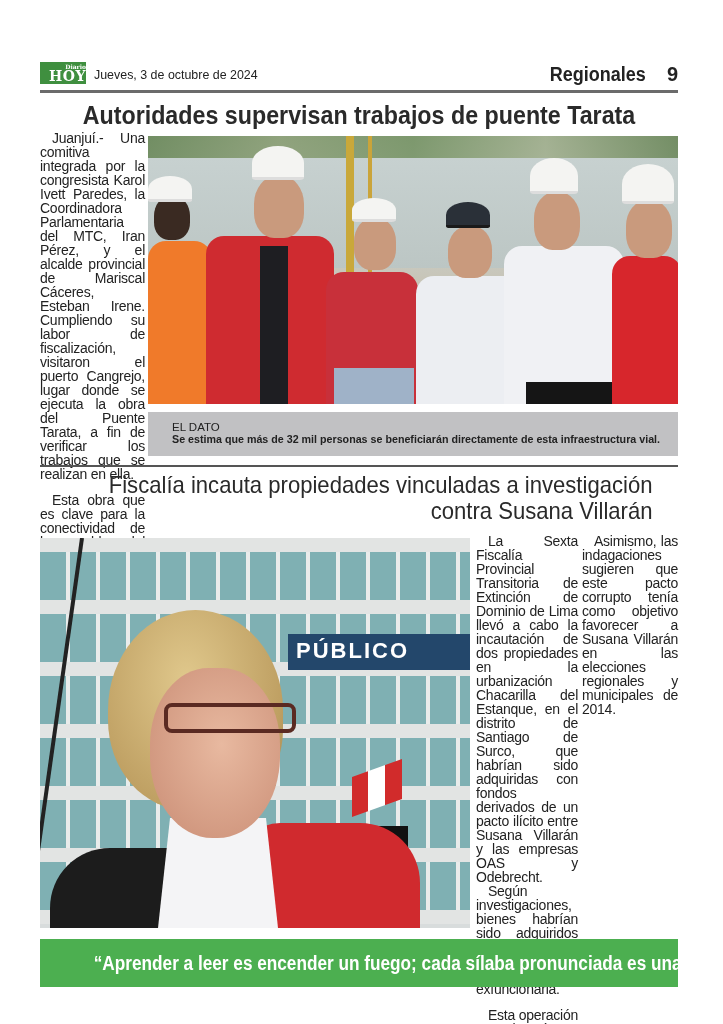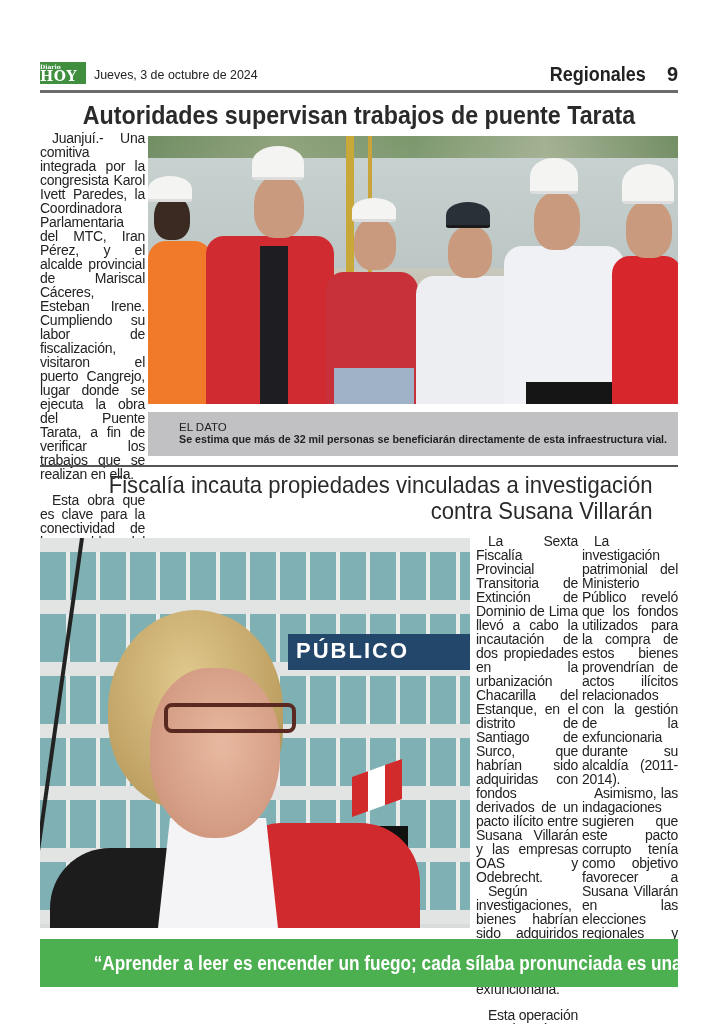--- a/index.html
+++ b/index.html
@@ -1,21 +1,21 @@
 <!DOCTYPE html>
 <html><head>
 <meta charset="utf-8">
 <style>
   * { margin: 0; padding: 0; box-sizing: border-box; }
   html, body { width: 723px; height: 1024px; background: #ffffff; overflow: hidden; }
   body { position: relative; font-family: "Liberation Sans", sans-serif; color: #1a1a1a; }
 
   
   .masthead { position: absolute; left: 40px; top: 62px; width: 638px; height: 26px; }
-  .logo { position: absolute; left: 0; top: 0; width: 46px; height: 22px; background: #3f8f3f; color: #fff; text-align: left; }
+  .logo { position: absolute; left: 0; top: 0; width: 46px; height: 22px; background: #3f8f3f; color: #fff; text-align: right; }
   .logo .small { display: block; font-family: "DejaVu Serif", serif; font-size: 6px; font-weight: bold; line-height: 7px; padding-top: 1px; }
   .logo .big { display: block; font-family: "DejaVu Serif", serif; font-size: 14px; font-weight: bold; line-height: 13px; letter-spacing: 0.5px; }
   .date { position: absolute; left: 54px; top: 5px; font-size: 13.5px; color: #222; transform: scaleX(0.92); transform-origin: left; white-space: nowrap; }
   .section { position: absolute; right: 32px; top: 1px; font-size: 20px; font-weight: bold; color: #222; transform: scaleX(0.9); transform-origin: right; }
   .pagenum { position: absolute; right: 0; top: 1px; font-size: 20px; font-weight: bold; color: #222; }
   .rule-top { position: absolute; left: 40px; top: 90px; width: 638px; height: 3px; background: #6b6b6b; }
 
   .headline1 { position: absolute; left: 40px; top: 101px; width: 638px; text-align: center; font-size: 25px; font-weight: bold; color: #2a2a2a; transform: scaleX(0.93); transform-origin: center; white-space: nowrap; }
 
   
@@ -26,21 +26,21 @@
 
   
   .photo1 { position: absolute; left: 148px; top: 136px; width: 530px; height: 268px; overflow: hidden;
     background: linear-gradient(180deg, #8aa38a 0%, #b9c5c0 18%, #c9d0ce 35%, #c7c1b0 60%, #b8a98a 100%); }
   .photo1 .trees { position:absolute; left:0; top:0; width:100%; height:22px; background: linear-gradient(90deg,#6d8a5c,#90a27a,#7a9668,#a7b393,#6f8a5e); opacity:.85; }
   .photo1 .water { position:absolute; left:0; top:22px; width:100%; height:110px; background: linear-gradient(180deg,#c7d1d0,#bcc6c4); }
   .head { position:absolute; border-radius: 45% 45% 40% 40%; background:#c99a7d; }
   .helmet { position:absolute; background:#f4f4f2; border-radius: 50% 50% 8% 8%; border-bottom: 3px solid #ddd; }
   .body { position:absolute; border-radius: 18px 18px 0 0; }
 
-  .dato { position: absolute; left: 148px; top: 412px; width: 530px; height: 44px; background: #c1c1c3; padding: 9px 0 0 31px; }
+  .dato { position: absolute; left: 148px; top: 412px; width: 530px; height: 44px; background: #c1c1c3; padding: 9px 0 0 24px; }
   .dato .lbl { font-size: 11.5px; color: #222; line-height: 12px; }
   .dato .txt { font-size: 11.5px; font-weight: bold; color: #222; line-height: 13px; white-space: nowrap; transform: scaleX(0.93); transform-origin: left; }
 
   .rule-mid { position: absolute; left: 40px; top: 465px; width: 638px; height: 2px; background: #555; }
 
   .headline2 { position: absolute; left: 40px; top: 472px; width: 638px; text-align: right; font-size: 24px; line-height: 26px; font-weight: normal; color: #2a2a2a; }
   .headline2 span { display:block; transform: scaleX(0.92); transform-origin: center; white-space: nowrap; }
 
   
   .photo2 { position: absolute; left: 40px; top: 538px; width: 430px; height: 390px; overflow: hidden; background: #d8dcdc; }
@@ -161,19 +161,18 @@
 </div>
 
 <div class="col col2">
   <p>La Sexta Fiscalía Provincial Transitoria de Extinción de Dominio de Lima llevó a cabo la incautación de dos propiedades en la urbanización Chacarilla del Estanque, en el distrito de Santiago de Surco, que habrían sido adquiridas con fondos derivados de un pacto ilícito entre Susana Villarán y las empresas OAS y Odebrecht.</p>
   <p>Según investigaciones, bienes habrían sido adquiridos con fondos ilegales durante gestión de exfuncionaria.</p>
   <p class="gap">Esta operación se ejecutó en colaboración con la Procuraduría Pública Especializada de Extinción de Dominio, donde lo incautado comprende una oficina y un estacionamiento doble.</p>
   <p>La Fiscalía sostiene que fueron adquiridas por la empresa Constructora, Consultora y Servicios Generales Generación</p>
 </div>
 
 <div class="col col3">
-  <p>La investigación patrimonial del Ministerio Público reveló que los fondos utilizados para la compra de estos bienes provendrían de actos ilícitos relacionados con la gestión de la exfuncionaria durante su alcaldía (2011-2014).</p>
   <p>Asimismo, las indagaciones sugieren que este pacto corrupto tenía como objetivo favorecer a Susana Villarán en las elecciones regionales y municipales de 2014.</p>
 </div>
 
 <div class="quote">
   <span>“Aprender a leer es encender un fuego; cada sílaba pronunciada es una chispa”.</span>
 </div>
 
 </body></html>

